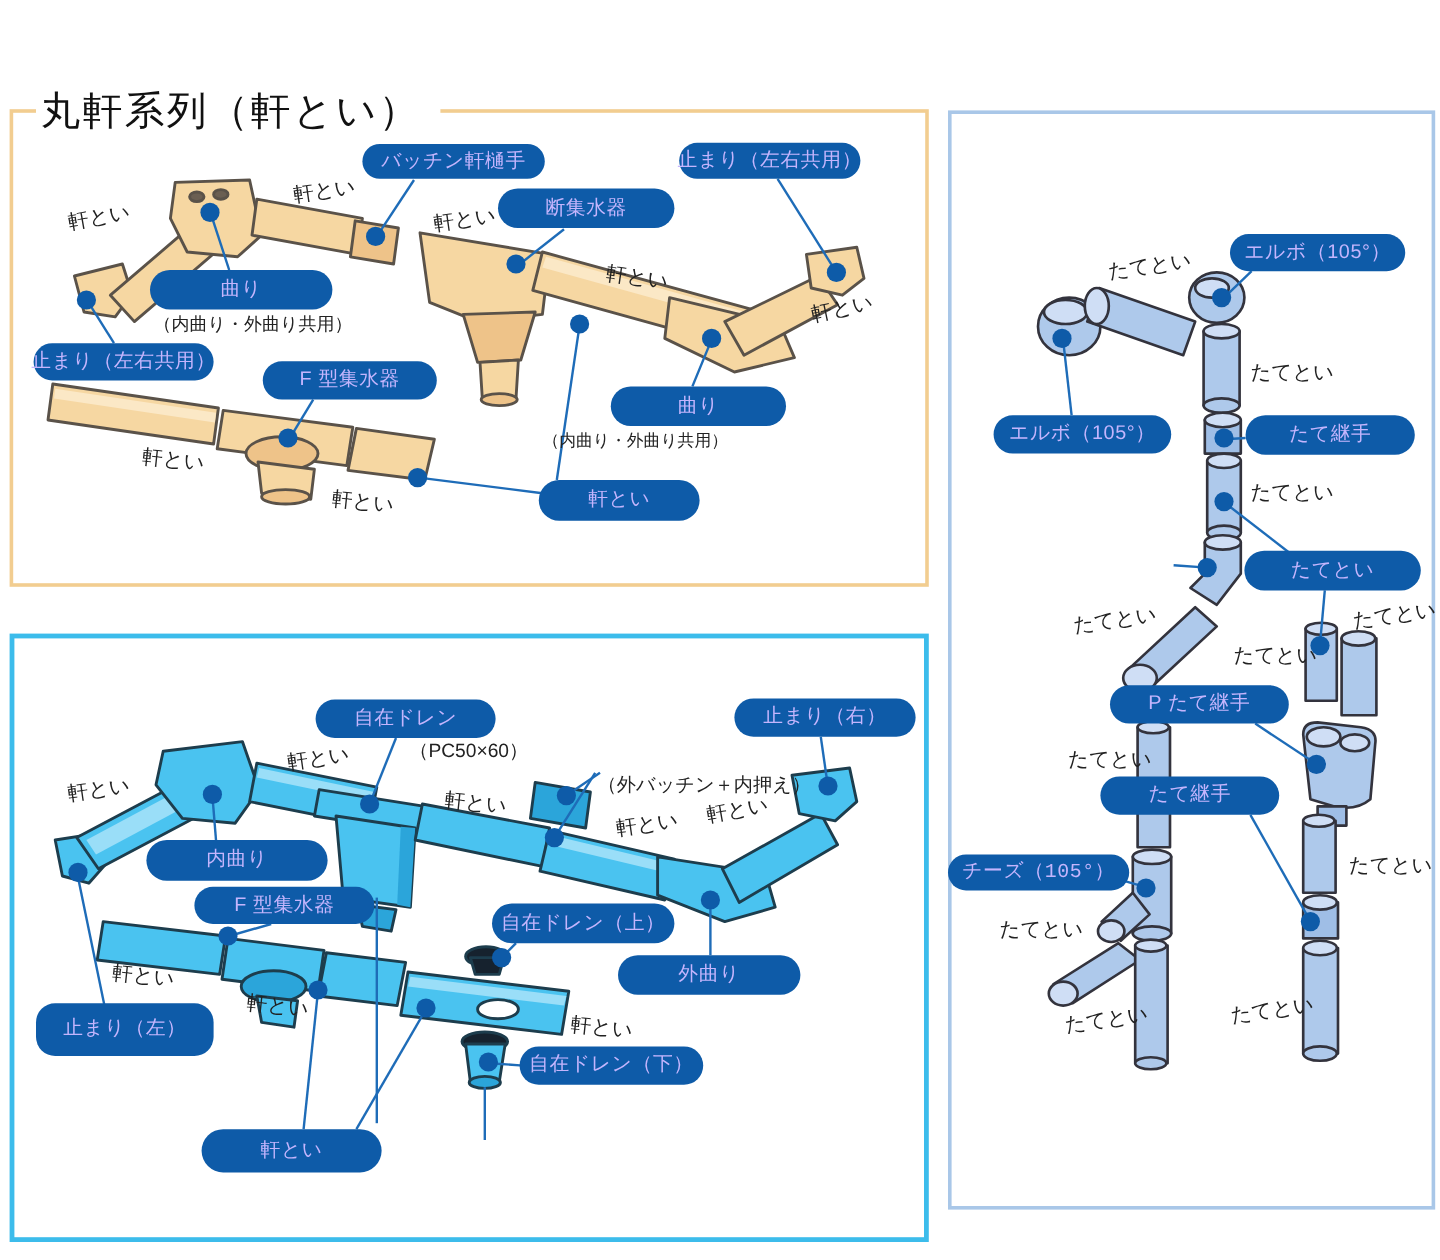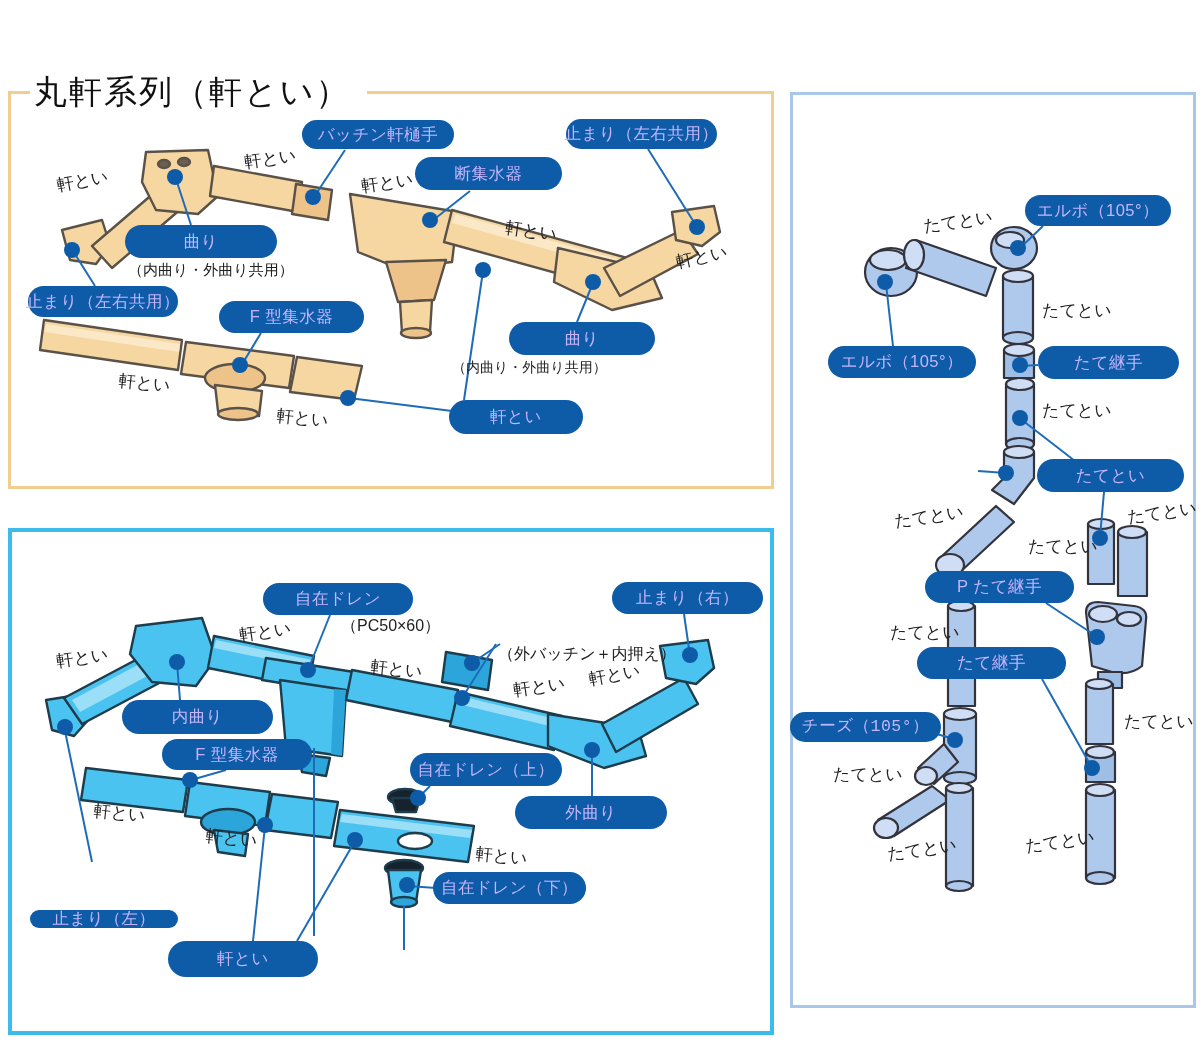--- a/index.html
+++ b/index.html
@@ -234,21 +234,21 @@
       <div class="ann" style="left: 674px; top: 251px; font-size: 17px; transform: rotate(-12deg);">軒とい</div>
       <div class="ann" style="left: 120px; top: 369px; font-size: 17px; transform: rotate(6deg);">軒とい</div>
       <div class="ann" style="left: 278px; top: 404px; font-size: 17px; transform: rotate(6deg);">軒とい</div>
       <div class="pill" style="left: 263px; top: 583px; width: 150px; height: 32px; background: rgb(14, 91, 168); border-radius: 16px;">自在ドレン</div>
       <div class="pill" style="left: 612px; top: 582px; width: 151px; height: 32px; background: rgb(14, 91, 168); border-radius: 16px;">止まり（右）</div>
       <div class="pill" style="left: 122px; top: 700px; width: 151px; height: 34px; background: rgb(14, 91, 168); border-radius: 17px;">内曲り</div>
       <div class="pill" style="left: 162px; top: 739px; width: 150px; height: 31px; background: rgb(14, 91, 168); border-radius: 15.5px;">F 型集水器</div>
       <div class="pill" style="left: 410px; top: 753px; width: 152px; height: 33px; background: rgb(14, 91, 168); border-radius: 16.5px;">自在ドレン（上）</div>
       <div class="pill" style="left: 515px; top: 796px; width: 152px; height: 33px; background: rgb(14, 91, 168); border-radius: 16.5px;">外曲り</div>
       <div class="pill" style="left: 433px; top: 872px; width: 153px; height: 32px; background: rgb(14, 91, 168); border-radius: 16px;">自在ドレン（下）</div>
-      <div class="pill" style="left: 30px; top: 910px; width: 148px; height: 18px; background: rgb(14, 91, 168); border-radius: 16px;">止まり（左）</div>
+      <div class="pill" style="left: 30px; top: 836px; width: 148px; height: 44px; background: rgb(14, 91, 168); border-radius: 16px;">止まり（左）</div>
       <div class="pill" style="left: 168px; top: 941px; width: 150px; height: 36px; background: rgb(14, 91, 168); border-radius: 18px;">軒とい</div>
       <div class="ann" style="left: 341px; top: 616px; font-size: 16px;">（PC50×60）</div>
       <div class="ann" style="left: 498px; top: 644px; font-size: 16px;">（外バッチン＋内押え）</div>
       <div class="ann" style="left: 55px; top: 650px; font-size: 17px; transform: rotate(-8deg);">軒とい</div>
       <div class="ann" style="left: 238px; top: 624px; font-size: 17px; transform: rotate(-8deg);">軒とい</div>
       <div class="ann" style="left: 372px; top: 655px; font-size: 17px; transform: rotate(6deg);">軒とい</div>
       <div class="ann" style="left: 512px; top: 679px; font-size: 17px; transform: rotate(-8deg);">軒とい</div>
       <div class="ann" style="left: 587px; top: 668px; font-size: 17px; transform: rotate(-10deg);">軒とい</div>
       <div class="ann" style="left: 95px; top: 799px; font-size: 17px; transform: rotate(6deg);">軒とい</div>
       <div class="ann" style="left: 207px; top: 824px; font-size: 17px; transform: rotate(6deg);">軒とい</div>

